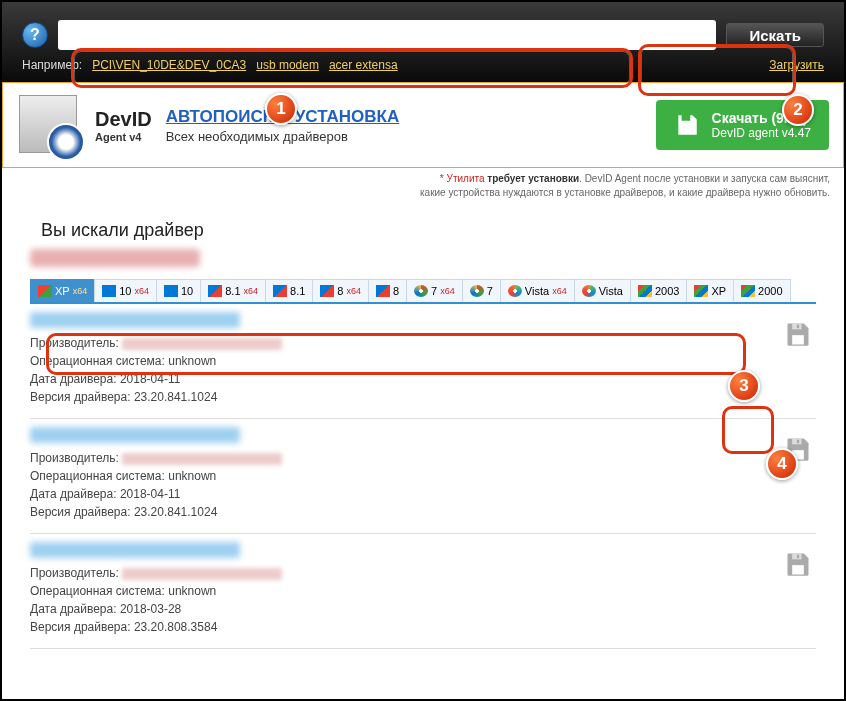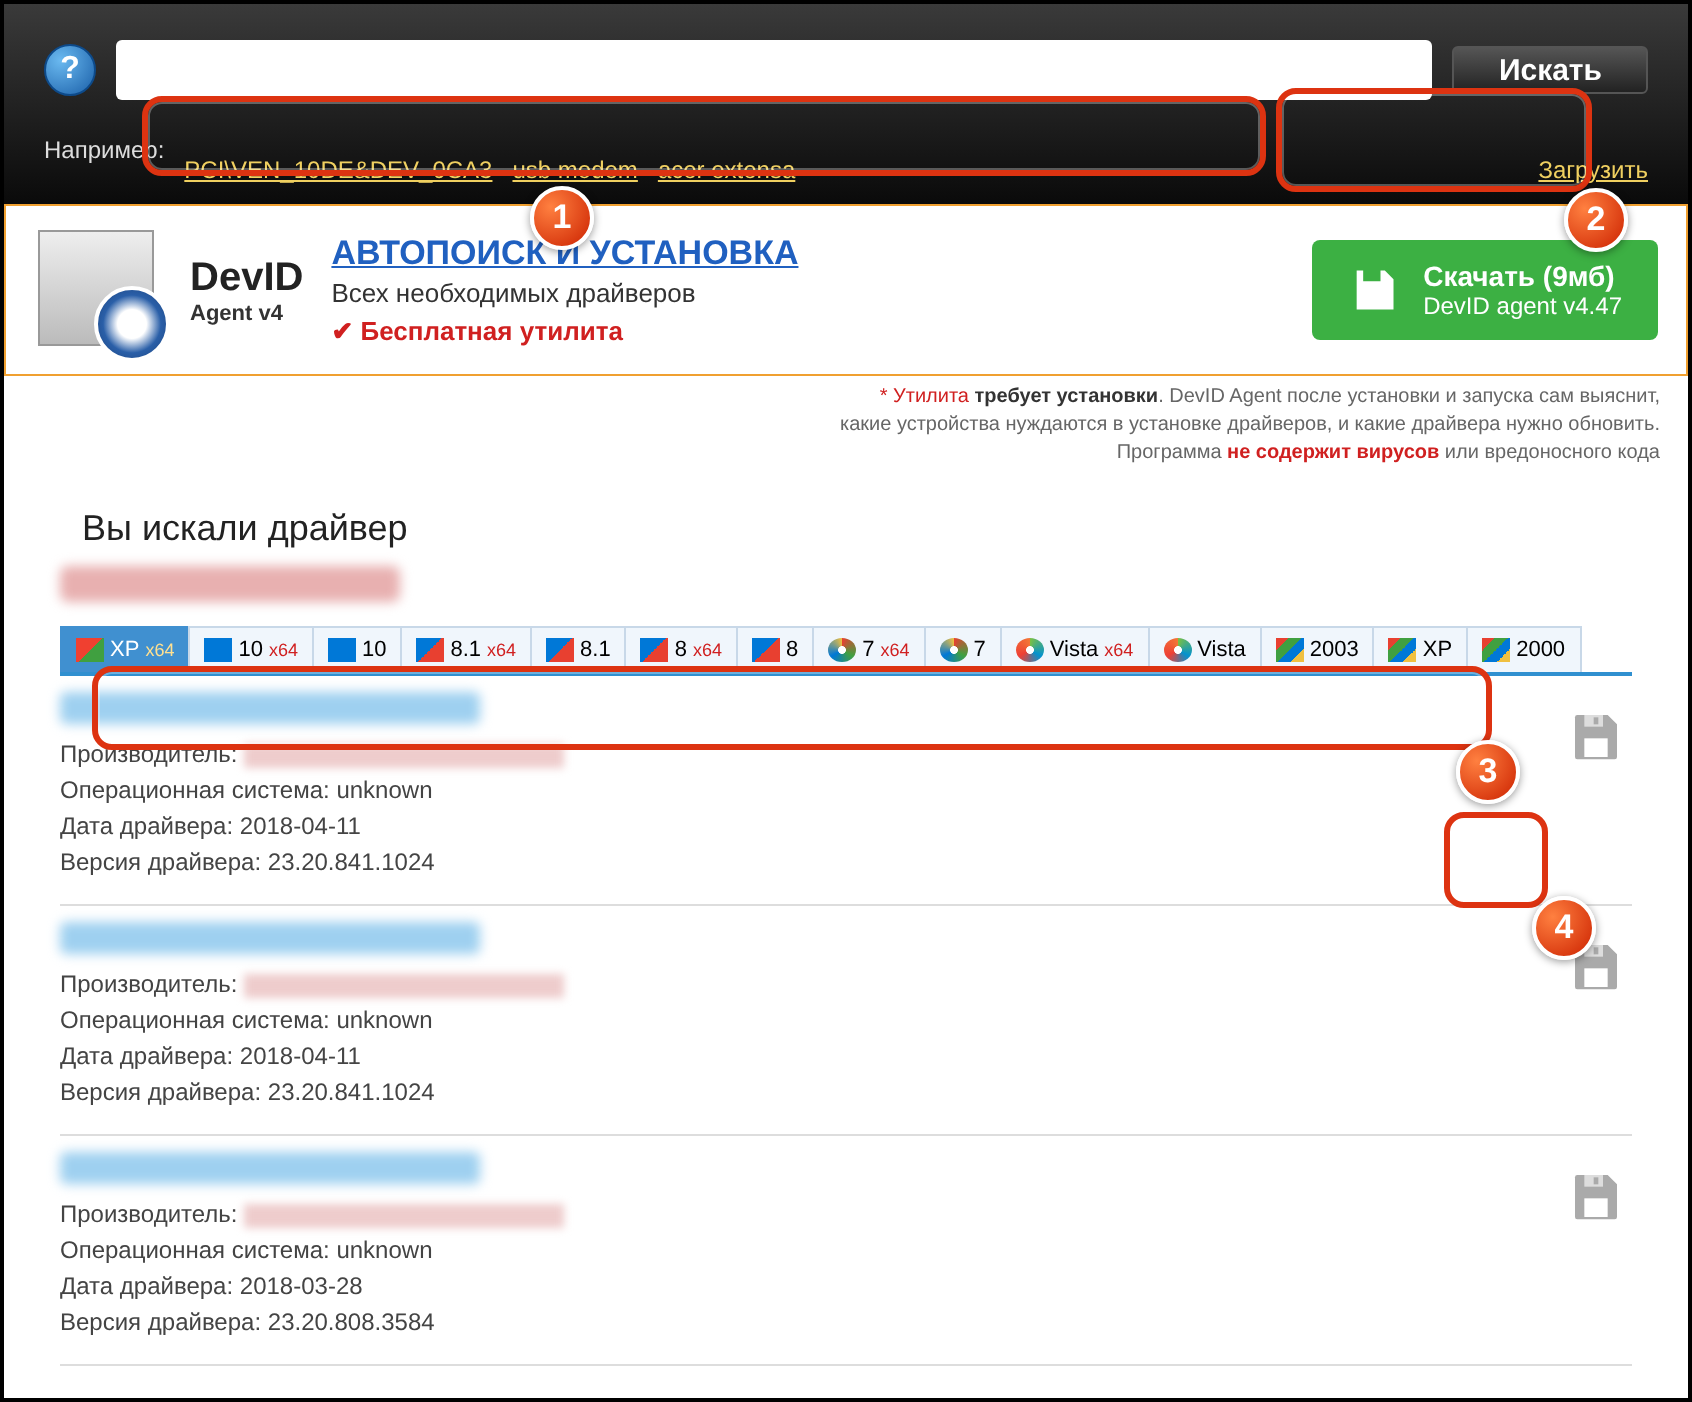--- a/index.html
+++ b/index.html
@@ -3,21 +3,21 @@
 <meta charset="utf-8">
 <style>
   * { box-sizing: border-box; margin: 0; padding: 0; }
   body { width: 846px; height: 701px; font-family: Arial, sans-serif; font-size: 13px; background: #fff; position: relative; border: 2px solid #000; }
   .header { background: linear-gradient(#3a3a3a, #0a0a0a); padding: 18px 20px 10px; position: relative; }
   .search-row { display: flex; align-items: center; gap: 10px; }
   .help-icon { width: 26px; height: 26px; border-radius: 50%; background: radial-gradient(circle at 30% 30%, #6ab9f0, #1a5fa8); color: #fff; display: flex; align-items: center; justify-content: center; font-weight: bold; font-size: 16px; border: 1px solid #0d4a8a; }
   .search-input { flex: 1; height: 30px; border: none; border-radius: 3px; padding: 0 10px; font-size: 14px; }
   .search-btn { background: linear-gradient(#555,#222); color: #fff; border: 1px solid #555; height: 24px; padding: 0 22px; font-size: 15px; font-weight: bold; border-radius: 3px; cursor: pointer; }
   .example-row { margin-top: 8px; font-size: 12px; color: #ddd; display: flex; gap: 10px; align-items: center; }
-  .example-row a { color: #f0d060; text-decoration: underline; margin-top: 20px; }
+  .example-row a { color: #f0d060; text-decoration: underline; }
   .example-row .right { margin-left: auto; }
   .promo { border: 1px solid #f0a030; margin: 0; padding: 10px 14px; display: flex; align-items: center; gap: 14px; }
   .promo-logo { width: 64px; height: 64px; position: relative; }
   .promo-logo .box { width: 58px; height: 58px; background: linear-gradient(#eee,#bbb); border: 1px solid #999; position: absolute; top: 2px; left: 2px; }
   .promo-logo .disc { width: 38px; height: 38px; border-radius: 50%; background: radial-gradient(circle,#fff 30%, #2a5fa8 60%, #1a3f78); position: absolute; bottom: -4px; right: -4px; border: 2px solid #fff; }
   .promo-text h3 { font-size: 20px; color: #222; }
   .promo-text .agent { font-size: 11px; color: #333; font-weight: bold; }
   .promo-mid { flex: 1; }
   .promo-mid a.title { color: #2060c0; font-weight: bold; font-size: 17px; text-decoration: underline; }
   .promo-mid .sub { color: #333; font-size: 13px; margin-top: 2px; }
@@ -79,39 +79,37 @@
     <div class="box"></div>
       <div class="disc"></div>
   </div>
   <div class="promo-text">
     <h3>DevID</h3>
     <div class="agent">Agent v4</div>
   </div>
   <div class="promo-mid">
     <a class="title" href="#">АВТОПОИСК И УСТАНОВКА</a>
     <div class="sub">Всех необходимых драйверов</div>
-    <div class="free">Бесплатная утилита</div>
   </div>
   <button class="download-btn">
     <span class="floppy">
       <svg viewBox="0 0 24 24">
           <path fill="#fff" d="M4 3h13l4 4v14H4z M7 3v5h8V3z M8 14h8v5H8z"></path>
         </svg>
     </span>
     <span>
       <div class="dl-title">Скачать (9мб)</div>
       <div class="dl-sub">DevID agent v4.47</div>
     </span>
   </button>
 </div>
 
 <div class="note">
   <div><span class="star">* Утилита </span><b>требует установки</b><span>. DevID Agent после установки и запуска сам выяснит,</span></div>
   <div>какие устройства нуждаются в установке драйверов, и какие драйвера нужно обновить.</div>
-  <div><span>Программа </span><b class="virus">не содержит вирусов</b><span> или вредоносного кода</span></div>
 </div>
 
 <div class="content">
   <div class="searched">Вы искали драйвер</div>
   <div class="blur-title"></div>
 
   <div class="os-tabs" id="os-tabs">
       <div class="os-tab active"><span class="flag flag-xp"></span>XP<span class="x64">x64</span></div>
       <div class="os-tab"><span class="flag flag-10"></span>10<span class="x64">x64</span></div>
       <div class="os-tab"><span class="flag flag-10"></span>10</div>

